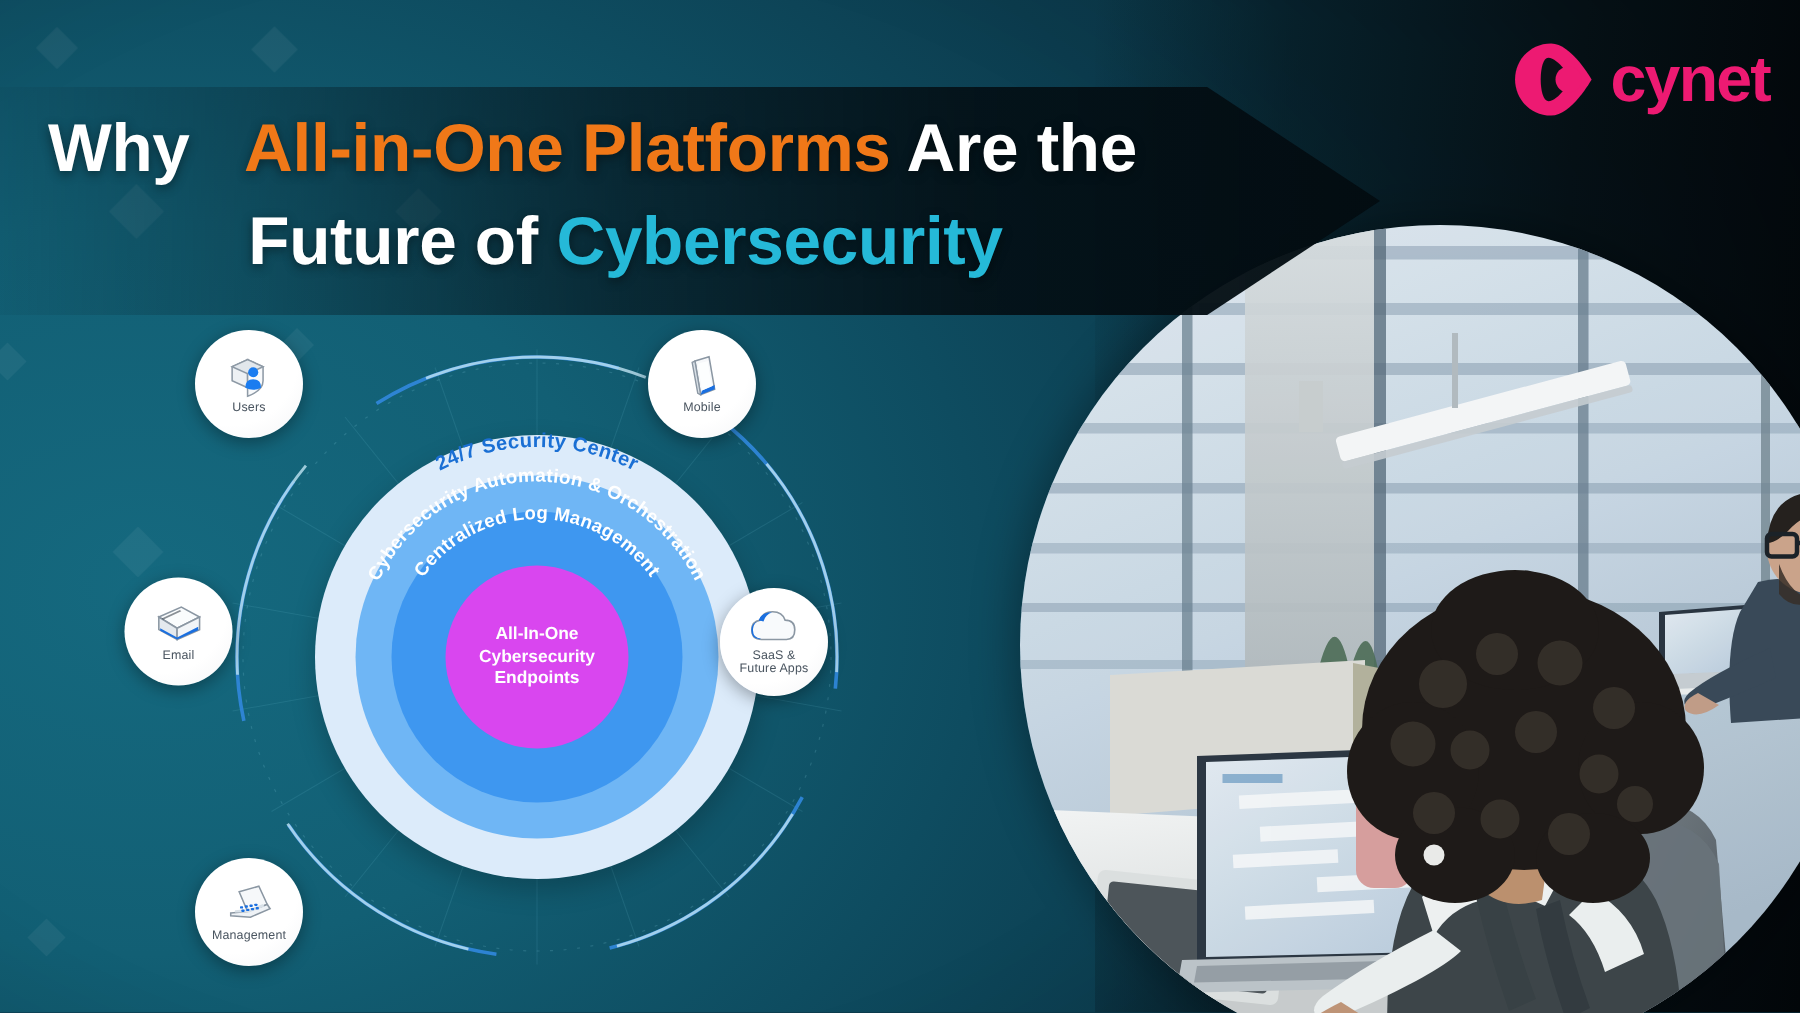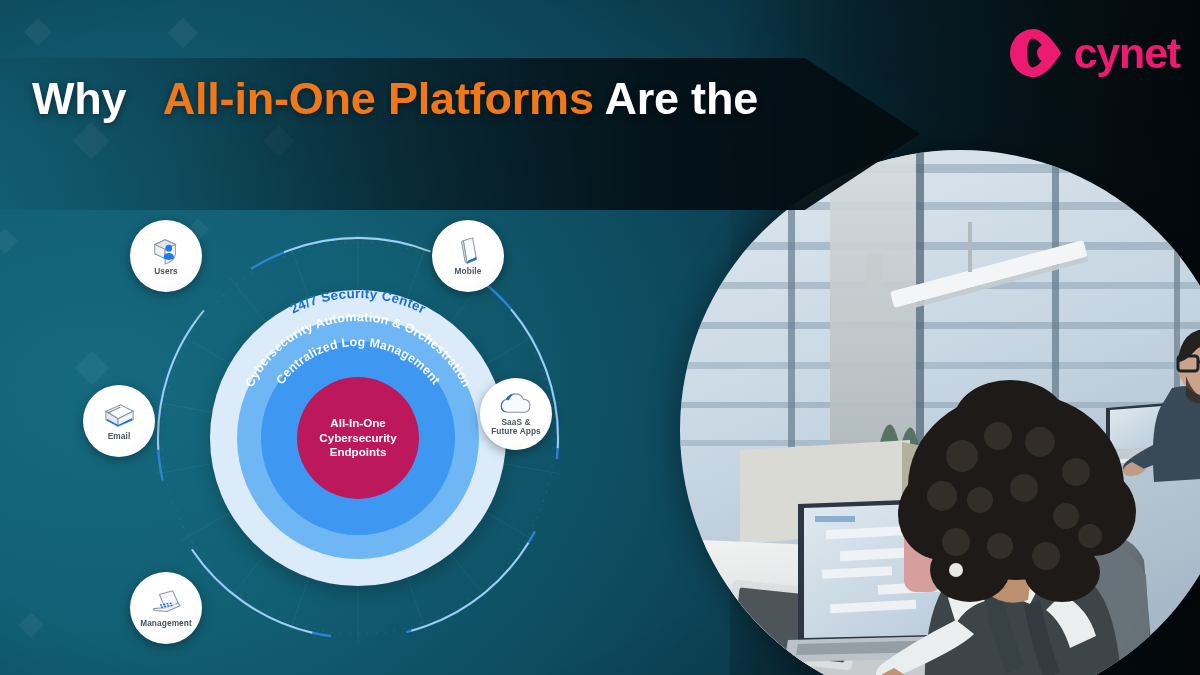--- a/index.html
+++ b/index.html
@@ -64,21 +64,21 @@
   .diagram { position:absolute; left:85px; top:218px; width:550px; height:460px; }
   .node {
     position:absolute; width:72px; height:72px; border-radius:50%;
     background:radial-gradient(circle at 35% 28%, #ffffff 0%, #ffffff 62%, #f3f4f6 100%);
     box-shadow:0 3px 11px rgba(0,0,0,0.35);
     display:flex; flex-direction:column; align-items:center; justify-content:center;
     gap:1px;
   }
   .node .ico { width:34px; height:30px; display:block; }
   .node .lbl {
-    font-size:8.3px; font-weight:bold; color:#4a5560; text-align:center;
+    font-size:8.3px; font-weight:normal; color:#4a5560; text-align:center;
     line-height:9.4px; letter-spacing:0.1px;
   }
   .node.two-line .ico { margin-bottom:1px; }
 
   
   .ring { position:absolute; border-radius:50%; }
   .ring1 { 
     left:125px; top:72px; width:296px; height:296px;
     background:#DCEBFA;
     box-shadow:0 7px 18px rgba(0,0,0,0.22);
@@ -86,21 +86,21 @@
   .ring2 {
     left:152px; top:99px; width:242px; height:242px;
     background:#6FB6F5;
   }
   .ring3 {
     left:176px; top:123px; width:194px; height:194px;
     background:#3E97F0;
   }
   .ring4 {
     left:212px; top:159px; width:122px; height:122px;
-    background:#be185d;
+    background:#d946ef;
     display:flex; align-items:center; justify-content:center;
   }
   .core-text {
     font-size:11.6px; font-weight:bold; color:#ffffff; text-align:center; line-height:14.6px;
   }
   .arc-label { position:absolute; left:0; top:0; pointer-events:none; }
 </style>
 </head>
 <body>
 
@@ -305,20 +305,21 @@
       </g>
 
       <rect x="0" y="0" width="560" height="560" fill="#0f4a60" opacity="0.045"></rect>
     </svg>
   </div>
 
   <div class="banner"></div>
   <div class="title-wrap">
     <h1 class="title">
       <span><span>Why </span><span class="c-orange">All-in-One Platforms</span><span> Are the</span></span>
+      <span class="l2"><span>Future of </span><span class="c-cyan">Cybersecurity</span></span>
     </h1>
   </div>
 
   <div class="logo">
     <svg class="logo-mark" viewBox="0 0 62 54">
       <path d="M56 27 C56 27 42 52 28 52 C13 52 3 40 3 27 C3 14 13 2 28 2 C42 2 56 27 56 27 Z" fill="#ED1A72"></path>
       <path d="M42 27 C42 27 33 42 26 42 C19 42 19 12 26 12 C33 12 42 27 42 27 Z" fill="#0b1116"></path>
       <circle cx="40" cy="27" r="9" fill="#ED1A72"></circle>
     </svg>
     <span class="logo-text">cynet</span>
@@ -417,21 +418,21 @@
       <svg class="ico" viewBox="0 0 36 32">
         <path d="M4 11 L20 4 L33 11 L17 19 Z" fill="#fafcfd" stroke="#8b97a3" stroke-width="1.1"></path>
         <path d="M4 11 L17 19 L17 27 L4 20 Z" fill="#e4e9ee" stroke="#8b97a3" stroke-width="1.1"></path>
         <path d="M17 19 L33 11 L33 20 L17 27 Z" fill="#f2f5f8" stroke="#8b97a3" stroke-width="1.1"></path>
         <path d="M5 19 L17 25.6 L32 18 L32 20.4 L17 27 L5 20.8 Z" fill="#1A6FE0"></path>
         <path d="M6 12 L19 6 L20 7 L7 13 Z" fill="#2b353f" opacity="0.55"></path>
       </svg>
       <span class="lbl">Email</span>
     </div>
 
-    <div class="node two-line" style="left:395px; top:160px;justify-content:center;">
+    <div class="node two-line" style="left:395px; top:174px;justify-content:center;">
       <svg class="ico" viewBox="0 0 36 26" style="height:24px">
         <path d="M9 22 Q2 22 2 15 Q2 9 8 8 Q10 2 17 2 Q24 2 26 8 Q33 8 33 15 Q33 22 27 22 Z" fill="#f8fafc" stroke="#8b97a3" stroke-width="1.2"></path>
         <path d="M8.6 21.4 Q2.6 21 2.8 14.8 Q3 9.2 8.6 8.2 Q10.4 2.8 16.6 2.6 L13.6 2.6 Q8.4 3.8 7 8.6 Q1.6 9.8 1.6 15.4 Q1.6 21.4 7.6 21.8 Z" fill="#1A6FE0"></path>
         <path d="M7 8.2 Q9 2.6 16.4 2.6 Q12 4 10.4 9 Z" fill="#1A6FE0"></path>
       </svg>
       <span class="lbl">
         <span>SaaS &amp;</span><br>
         <span>Future Apps</span>
       </span>
     </div>

